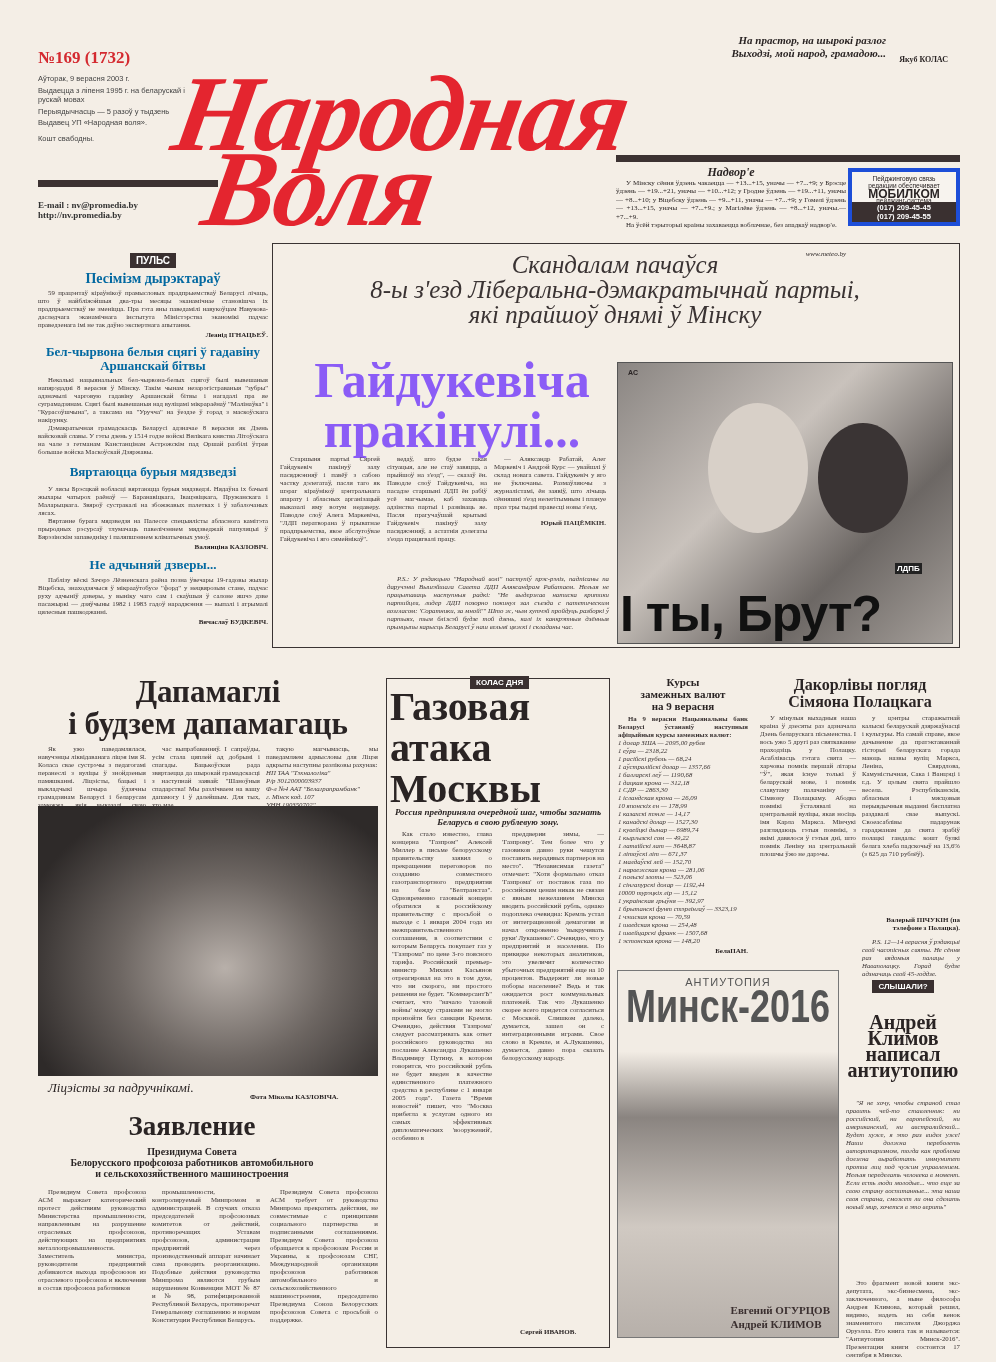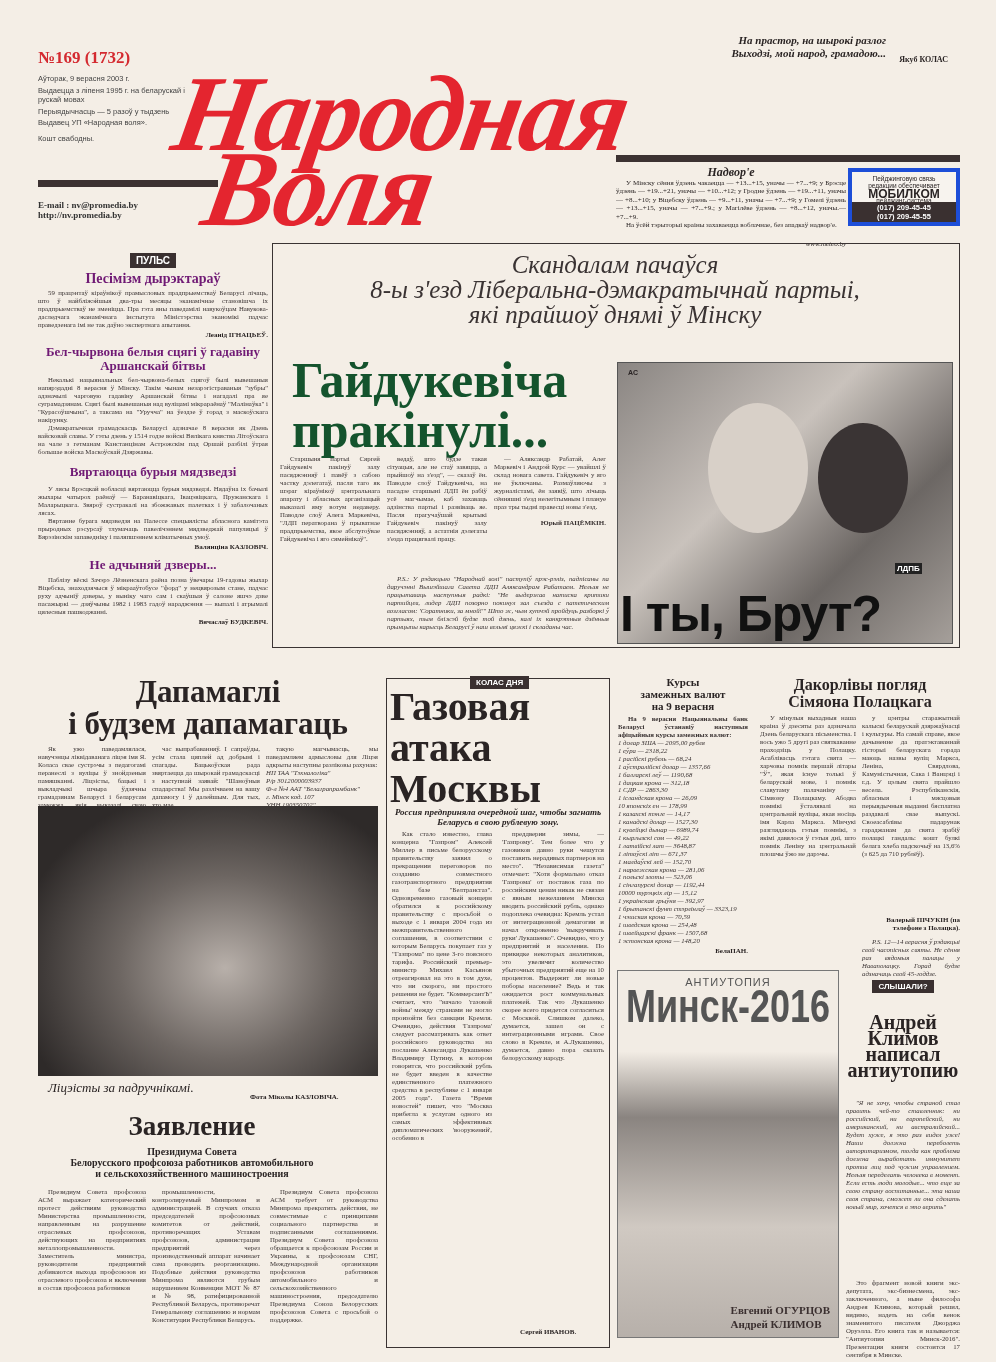--- a/index.html
+++ b/index.html
@@ -10,27 +10,27 @@
 .mast-meta p{margin-bottom:2px}
 .mast-bar{background:#3c3232;height:7px}
 .mast-contact{left:38px;top:200px;font-size:9px;font-weight:bold;line-height:10px;color:#333}
 .logo{font-family:"Liberation Serif",serif;font-style:italic;font-weight:bold;color:#e4252f;letter-spacing:-2px;line-height:1}
 .logo1{left:175px;top:60px;font-size:108px;transform:skewX(-10deg)}
 .logo2{left:205px;top:135px;font-size:108px;transform:skewX(-10deg)}
 .epi{right:110px;top:34px;text-align:right;font-style:italic;font-weight:bold;font-size:11px;line-height:13px}
 .epi-auth{right:48px;top:55px;font-size:8px;font-weight:bold}
 .weather{left:616px;top:168px;width:230px;font-size:7px;line-height:8.5px;text-align:justify}
 .weather h4{text-align:center;font-style:italic;font-size:12px;margin-bottom:2px}
-.weather .src{text-align:right;font-style:italic;margin-top:10px}
+.weather .src{text-align:right;font-style:italic;margin-top:20px}
 .ad{left:848px;top:168px;width:112px;height:58px;border:4px solid #1d4ed8;font-family:"Liberation Sans",sans-serif;text-align:center;font-size:6.5px;line-height:7px;background:#f7f3ee}
 .ad .brand{font-size:12px;font-weight:bold;margin:2px 0}
 .ad .ph{background:#3a3030;color:#fff;font-weight:bold;font-size:7.5px;line-height:9px;padding:1px 0;position:absolute;bottom:0;left:0;right:0}
 .col{font-size:6.8px;line-height:8px;text-align:justify;color:#3a3333}
 .col p{text-indent:10px}
-h3.hd{font-family:"Liberation Serif",serif;font-weight:bold;text-align:center;color:#701a75}
+h3.hd{font-family:"Liberation Serif",serif;font-weight:bold;text-align:center;color:#0369a1}
 .byline{text-align:right;font-weight:bold;font-size:7px;margin:2px 0 6px}
 .tag{background:#3a3030;color:#fff;font-family:"Liberation Sans",sans-serif;font-weight:bold;display:inline-block;padding:2px 6px}
 .box{border:1.5px solid #3a3333}
 .photo{background:linear-gradient(135deg,#8a8582,#c9c2bc 40%,#6c6764 70%,#a59f9a)}
 .dark-photo{background:radial-gradient(ellipse at 55% 60%,#b8b0aa 0%,#6d6662 40%,#2e2a29 80%)}
 .ital{font-style:italic}
 </style>
 </head>
 <body>
 
@@ -97,21 +97,21 @@
     </div>
   <div class="byline">Вячаслаў БУДКЕВІЧ.</div>
 </div>
 
 <div class="abs box" style="left:272px;top:243px;width:688px;height:405px"></div>
 <div class="abs ital" style="left:290px;top:252px;width:650px;text-align:center;font-family:'Liberation Serif',serif;font-size:25px;line-height:25px;color:#3a3333">
   <div>Скандалам пачаўся</div>
   <div>8-ы з'езд Ліберальна-дэмакратычнай партыі,</div>
   <div>які прайшоў днямі ў Мінску</div>
 </div>
-<div class="abs" style="left:292px;top:355px;width:320px;font-family:'Liberation Serif',serif;font-weight:bold;font-size:50px;line-height:50px;text-align:left;color:#14532d">
+<div class="abs" style="left:292px;top:355px;width:320px;font-family:'Liberation Serif',serif;font-weight:bold;font-size:50px;line-height:50px;text-align:center;color:#8b5cf6">
   <div>Гайдукевіча</div>
   <div>пракінулі...</div>
 </div>
 <div class="abs col" style="left:280px;top:455px;width:100px">
     <p>Старшыня партыі Сяргей Гайдукевіч пакінуў залу пасяджэнняў і павёў з сабою частку дэлегатаў, пасля таго як шэраг кіраўнікоў цэнтральнага апарату і абласных арганізацый выказалі яму вотум недаверу. Паводле слоў Алега Маркевіча, "ЛДП ператворана ў прыватнае прадпрыемства, якое абслугоўвае Гайдукевіча і яго сямейнікаў".</p>
   </div>
 <div class="abs col" style="left:387px;top:455px;width:100px">
     <p>ведаў, што будзе такая сітуацыя, але не стаў завяцца, а прыйшоў на з'езд", — сказаў ён. Паводле слоў Гайдукевіча, на пасадзе старшыні ЛДП ён рабіў усё магчымае, каб захаваць адзінства партыі і развіваць яе. Пасля прагучаўшай крытыкі Гайдукевіч пакінуў залу пасяджэнняў, а астатнія дэлегаты з'езда працягвалі працу.</p>
   </div>
 <div class="abs col" style="left:494px;top:455px;width:112px">

